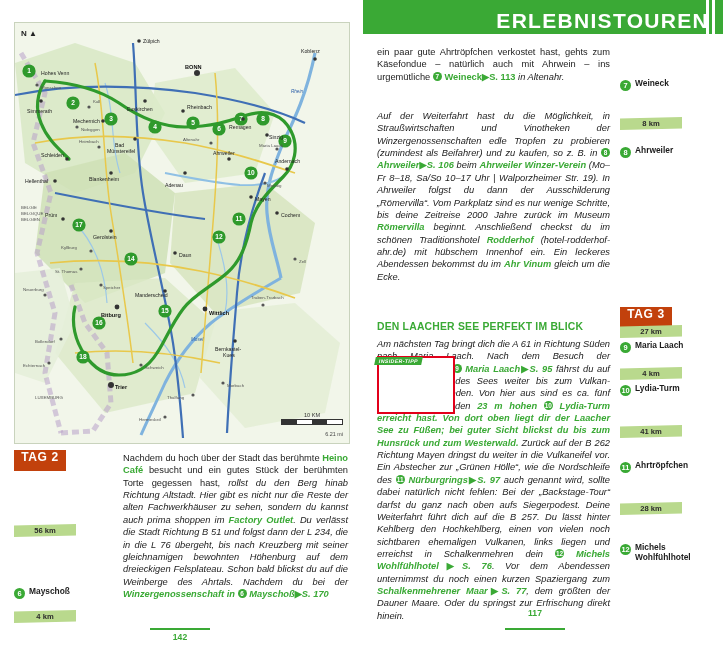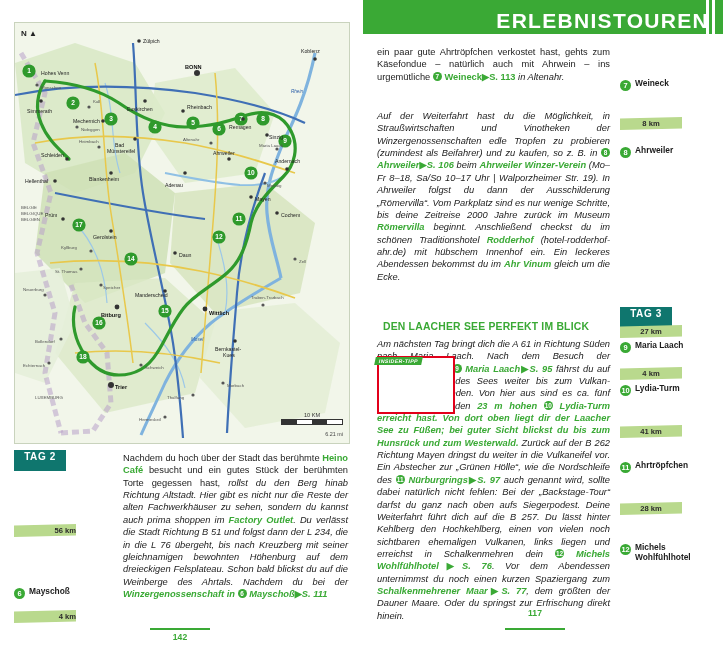--- a/index.html
+++ b/index.html
@@ -53,21 +53,21 @@
   }
 
   
   .col-text{position:absolute;font-size:9.3px;line-height:1.33;text-align:justify;}
   .l-text{left:123px;top:452px;width:225px;}
   .r-text-1{left:377px;top:46px;width:233px;}
   .r-text-2{left:377px;top:110px;width:233px;}
   .r-text-3{left:377px;top:320px;width:233px;}
 
   h2.sec{
-    font-size:10.4px;font-weight:bold;color:#3aa935;margin:0 0 4px 6px;
+    font-size:10.4px;font-weight:bold;color:#3aa935;margin:0 0 4px 0;
     letter-spacing:.2px;text-transform:uppercase;
   }
   p{margin:0 0 7px 0;}
   .it{font-style:italic;}
   .hl{color:#3aa935;}
   .bold{font-weight:bold;}
 
   
   .gnum{
     display:inline-block;width:9px;height:9px;line-height:9px;
@@ -93,21 +93,21 @@
   .tipbox .tiptext{
     position:absolute;left:0;top:13px;width:100%;
     color:#e2001a;font-weight:bold;font-size:9.5px;line-height:1.15;
     text-align:center;font-style:italic;
   }
 
   
   .rail{position:absolute;left:620px;top:0;width:103px;height:648px;}
   .tagtab{
     position:absolute;left:0;width:52px;height:21px;
-    background:#0f766e;color:#fff;font-size:10px;font-weight:bold;
+    background:#c2410c;color:#fff;font-size:12px;font-weight:bold;
     letter-spacing:.6px;text-align:center;line-height:14px;
   }
   .stagedot{
     position:absolute;left:0;width:103px;height:15px;
   }
   .stagedot .circ{
     position:absolute;left:0;top:1px;width:11px;height:11px;border-radius:50%;
     background:#3aa935;color:#fff;font-size:7.4px;font-weight:bold;
     text-align:center;line-height:11px;
   }
@@ -118,21 +118,21 @@
   .distchip{
     position:absolute;left:0;width:62px;height:13px;
     background:#b9d98d;color:#2a2a2a;font-size:7.6px;font-weight:bold;
     text-align:center;line-height:13px;
     clip-path:polygon(0 12%,100% 0,100% 88%,0 100%);
   }
 
   
   .lrail{position:absolute;left:14px;top:440px;width:100px;height:200px;}
   .lrail .tagtab{position:absolute;left:0;top:10px;}
-  .lrail .distchip{position:absolute;left:0;text-align:right;}
+  .lrail .distchip{position:absolute;left:0;}
   .lrail .stagedot{position:absolute;left:0;width:100px;}
 
   
   .pagenum{
     position:absolute;font-size:8.6px;font-weight:bold;color:#3aa935;
     text-align:center;width:60px;
   }
   .pagerule{
     position:absolute;height:2px;background:#3aa935;width:60px;
   }
@@ -358,21 +358,21 @@
       <div class="circ">6</div>
       <div class="lbl">Mayschoß</div>
     </div>
     <div class="distchip" style="top:170px;">4 km</div>
   </div>
 
   <div class="col-text l-text">
     <p>
       <span>Nachdem du hoch über der Stadt das berühmte </span><span class="hl bold">Heino Café</span><span> besucht und ein gutes Stück der berühmten Torte gegessen hast, </span><span class="it">rollst du den Berg hinab Richtung Altstadt. Hier gibt es nicht nur die Reste der alten Fachwerkhäuser zu sehen, sondern du kannst auch prima shoppen im </span><span class="hl bold it">Factory Outlet</span><span class="it">. Du verlässt die Stadt Richtung B 51 und folgst dann der L 234, die in die L 76 übergeht, bis nach Kreuzberg mit seiner gleichnamigen bewohnten Höhenburg auf dem dreieckigen Felsplateau. Schon bald blickst du auf die Weinberge des Ahrtals. Nachdem du bei der </span><span class="hl bold it">Winzergenossenschaft in</span>
       <span class="gnum">6</span>
-      <span class="hl bold it">Mayschoß</span><span class="garr">▶</span><span class="hl bold it">S. 111</span>
+      <span class="hl bold it">Mayschoß</span><span class="garr">▶</span><span class="hl bold it">S. 170</span>
     </p>
   </div>
 
   <div class="pagerule l-pagerule"></div>
   <div class="pagenum l-pagenum">142</div>
 </div>
 
 <div class="right-page"></div>
 
 <div class="col-text r-text-1">

